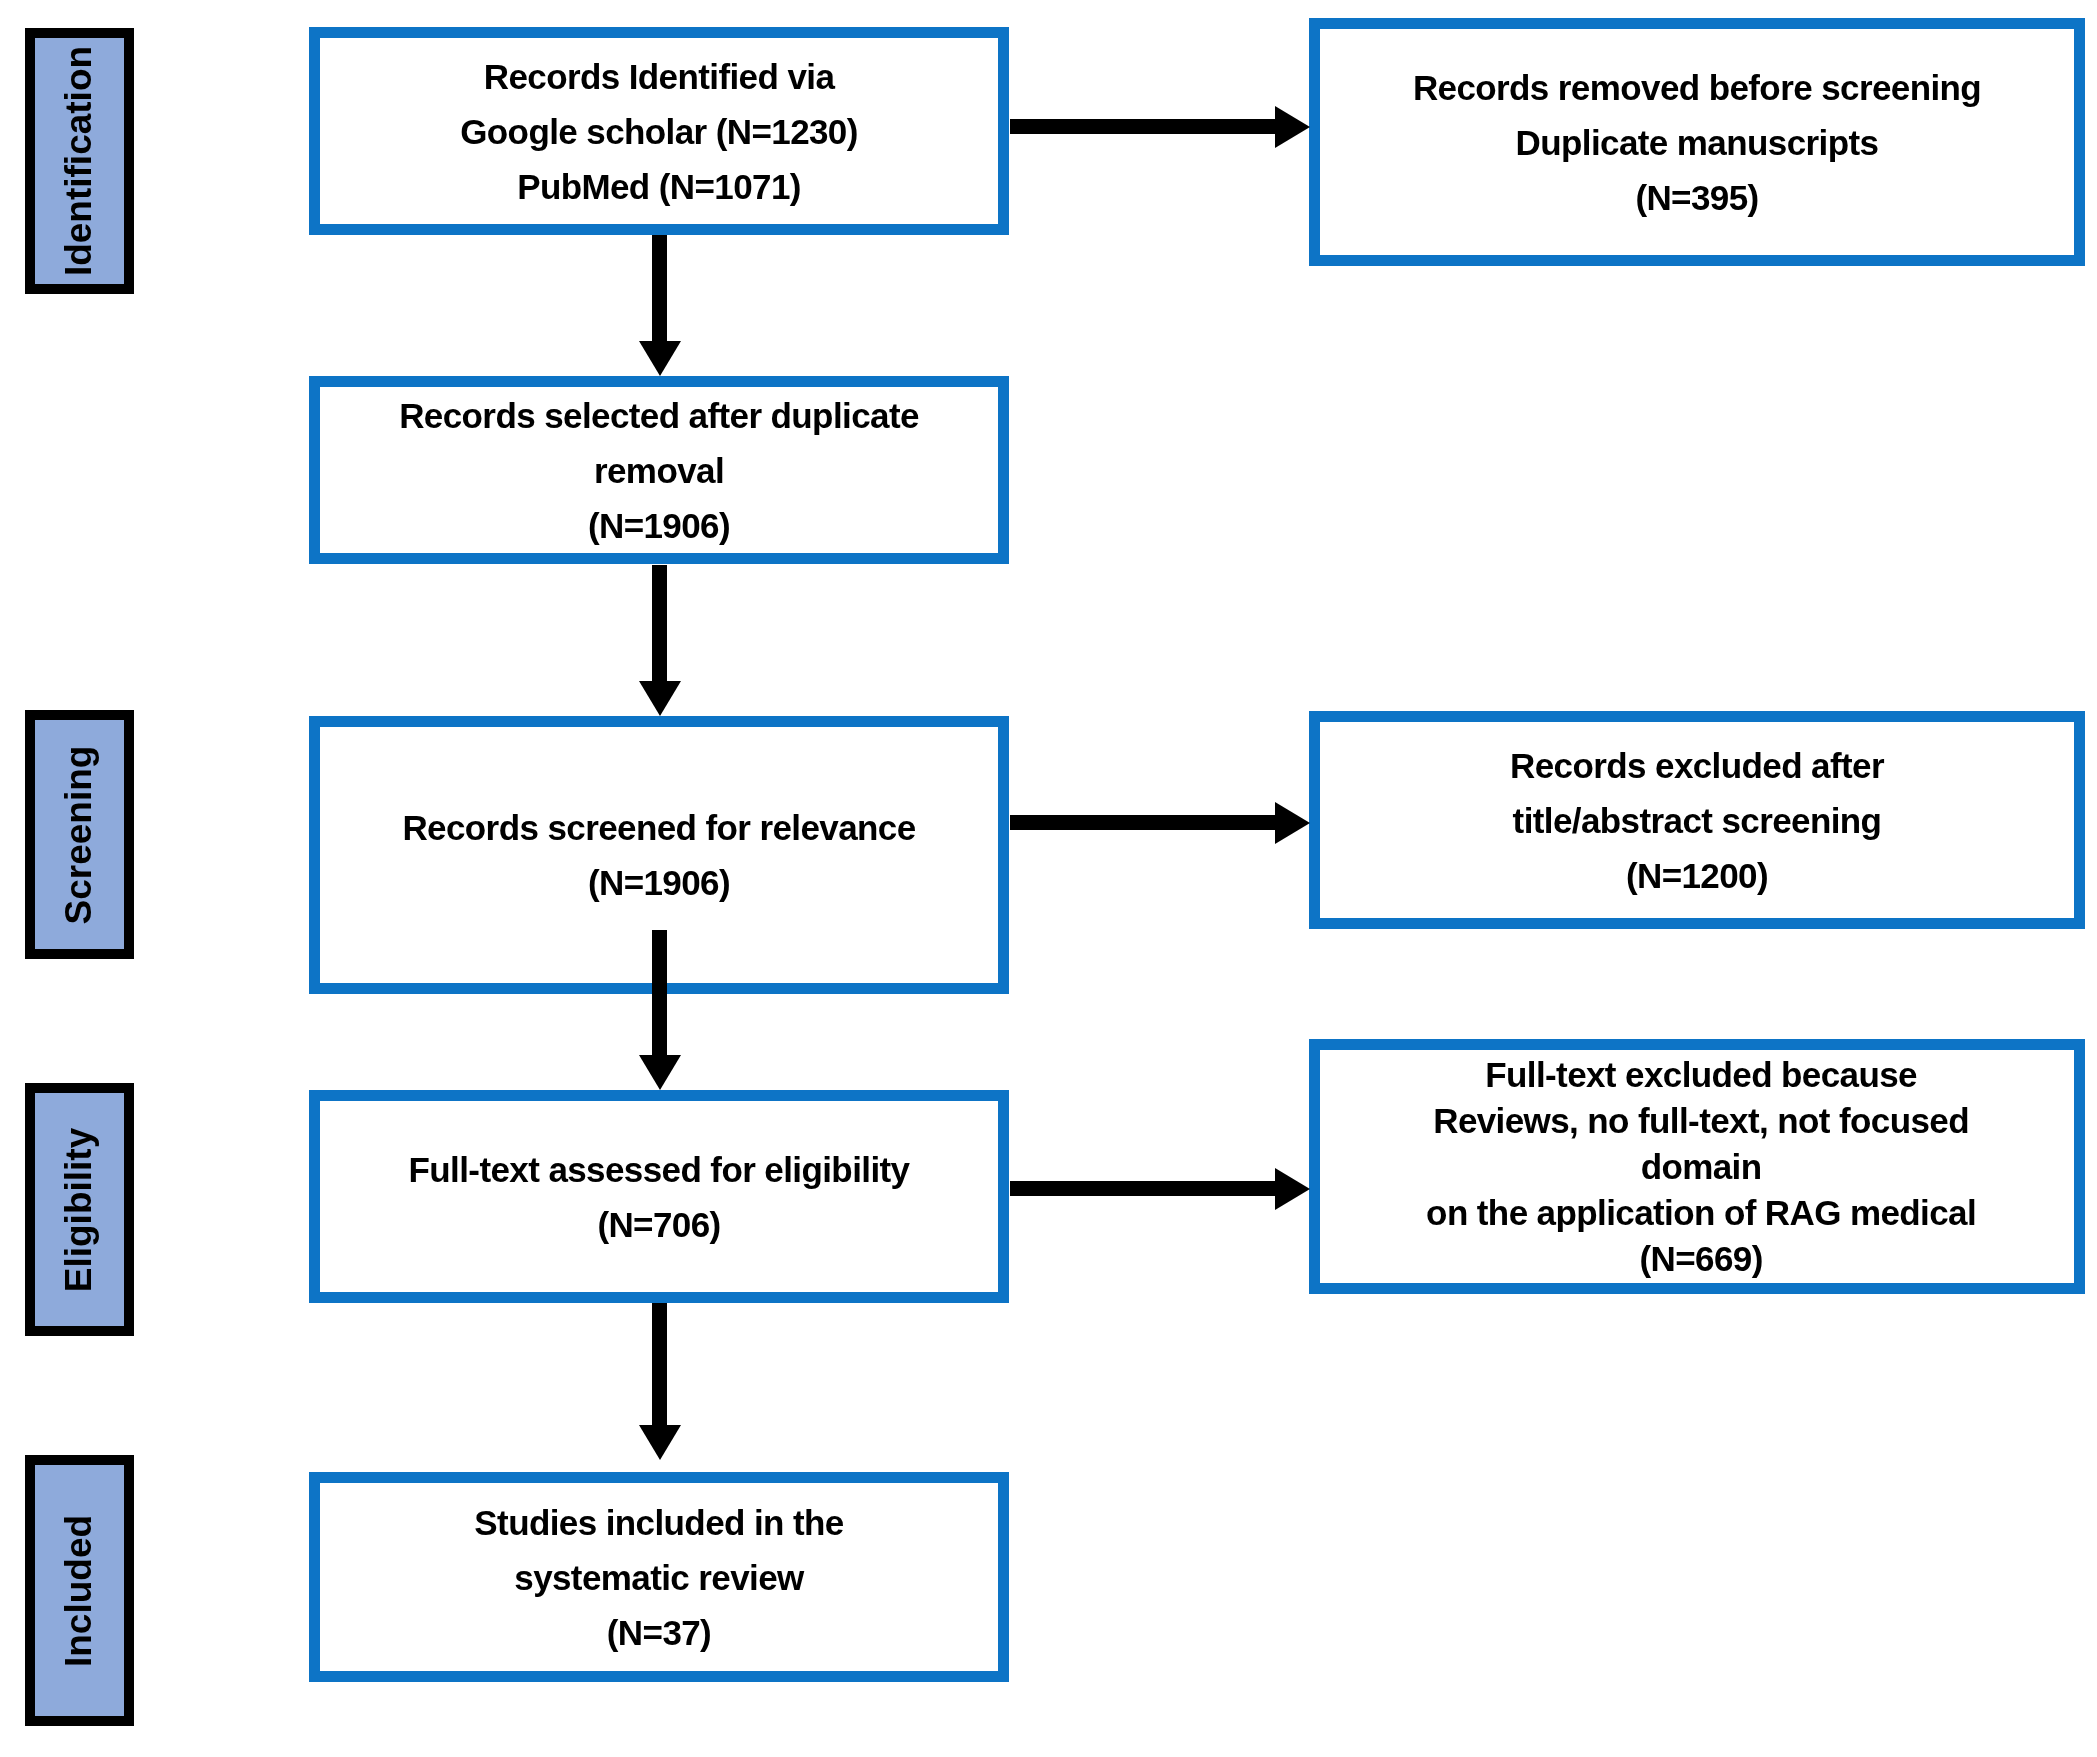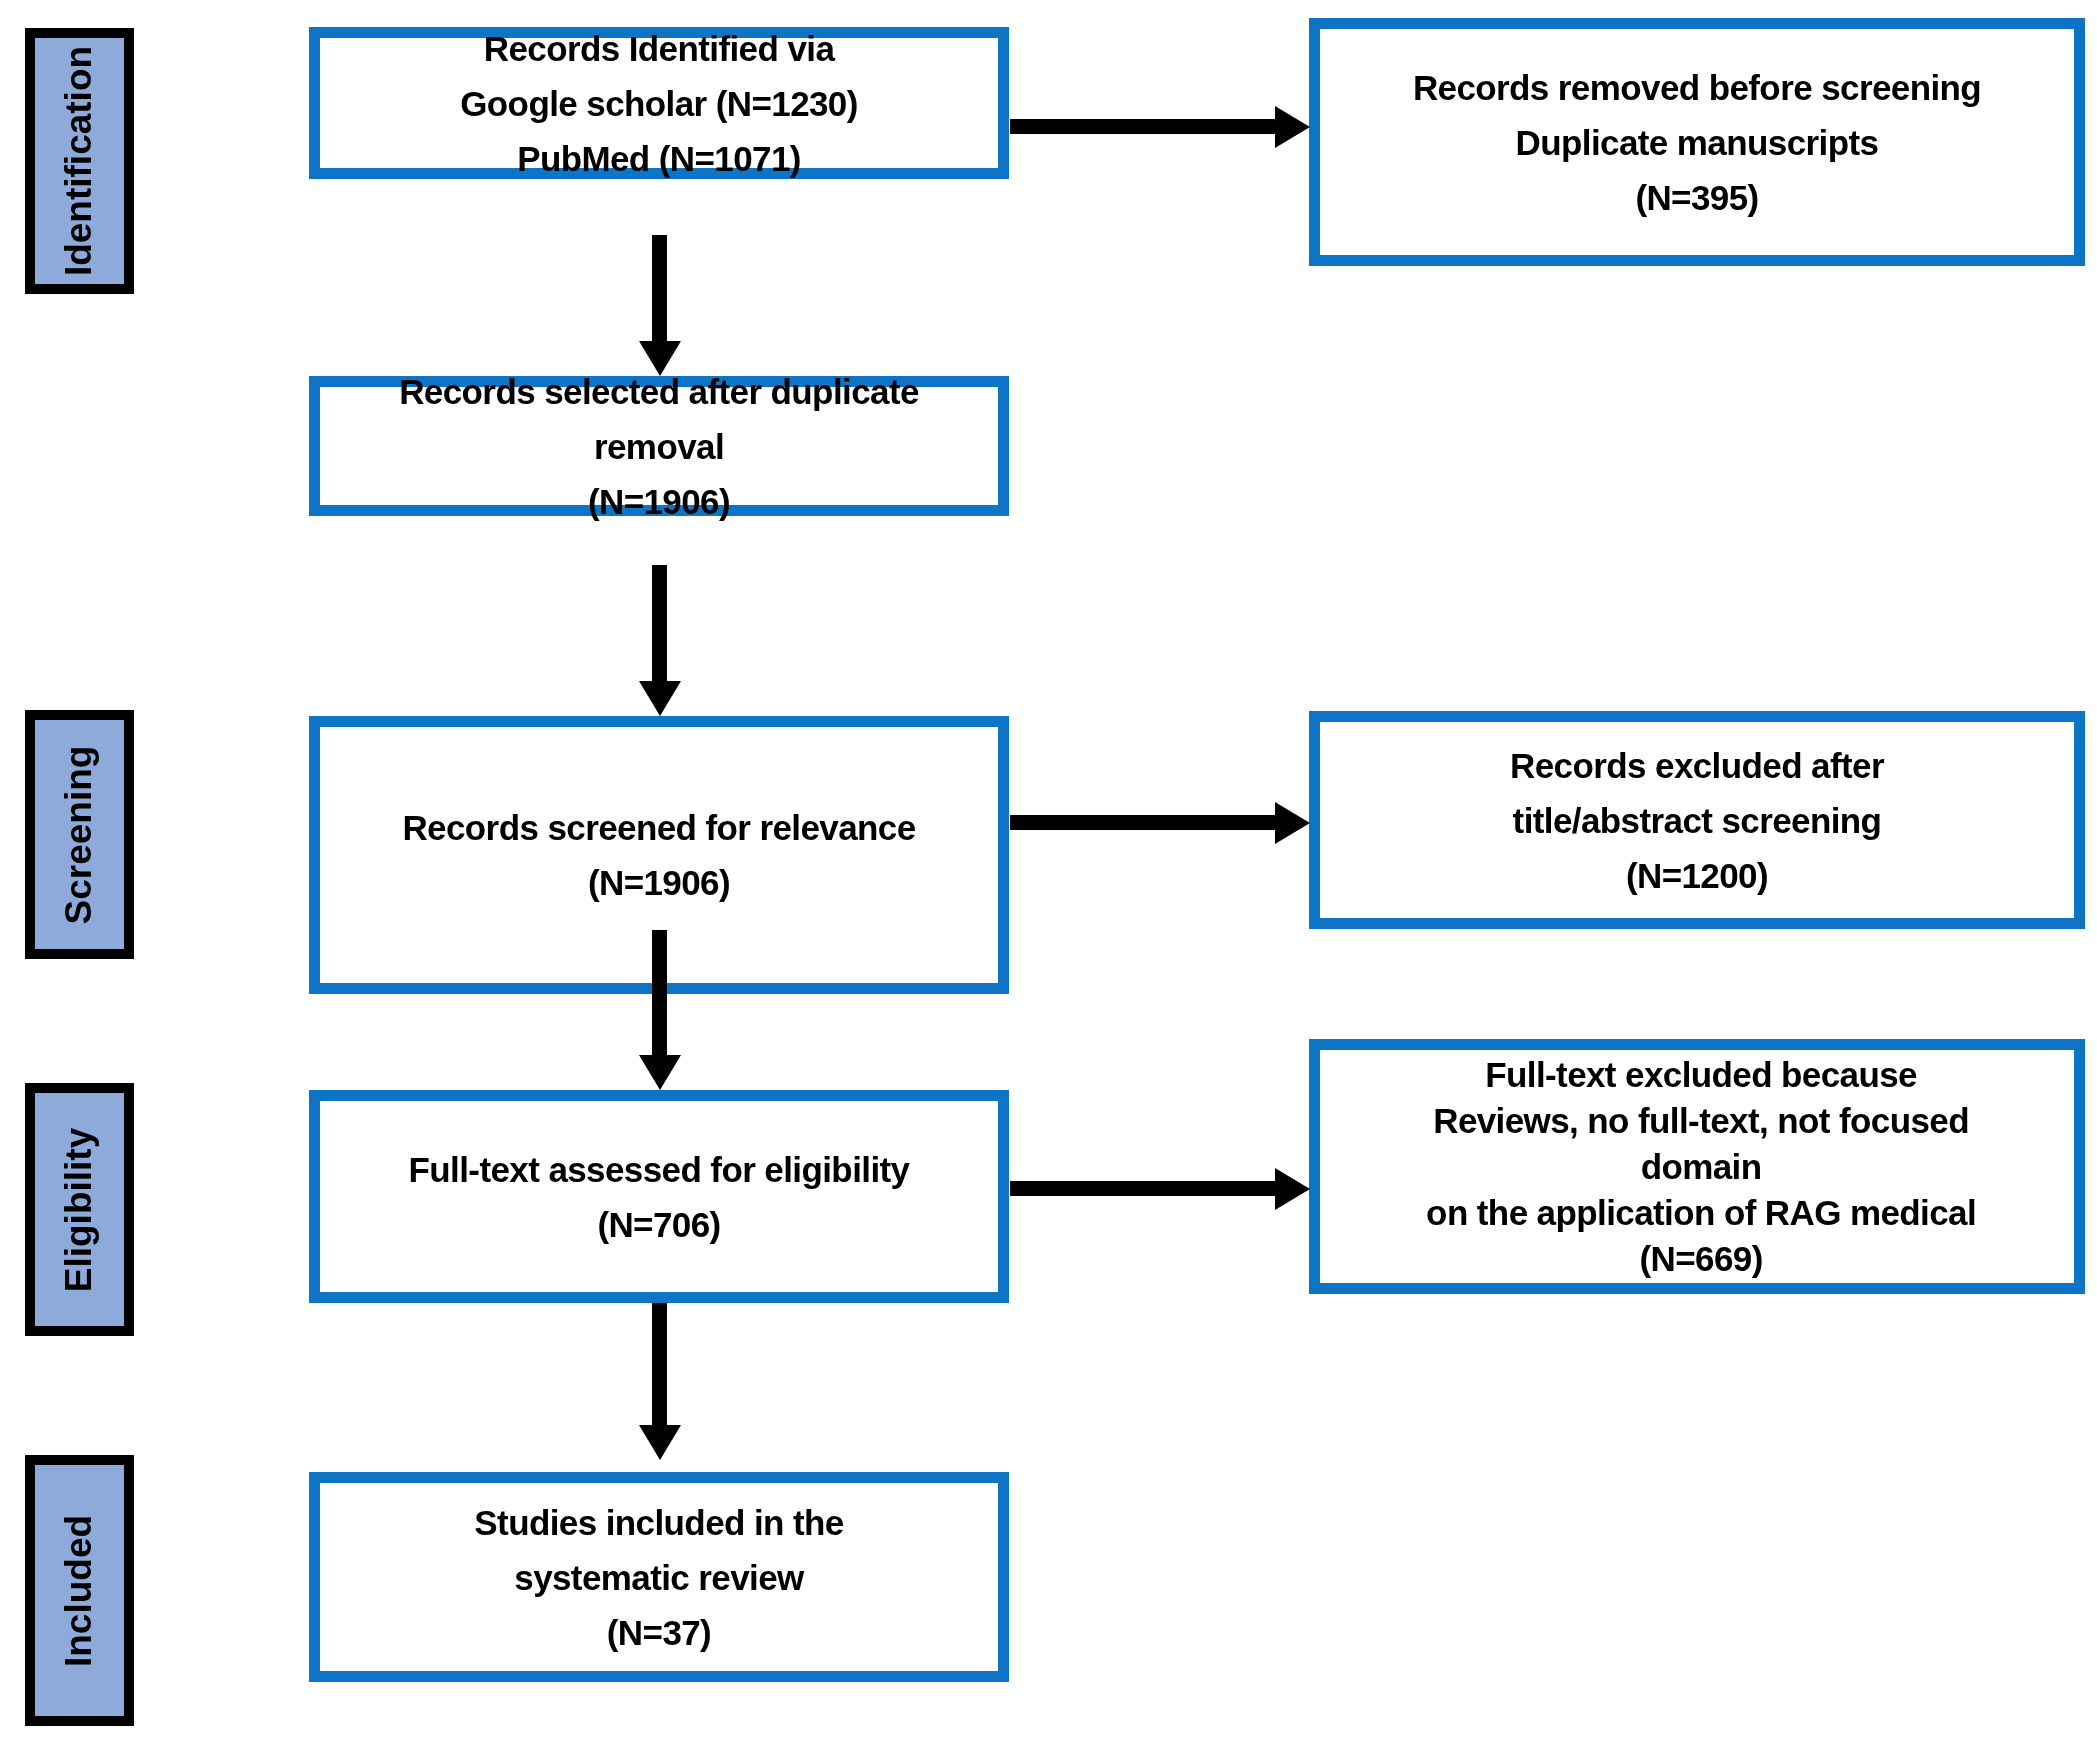--- a/index.html
+++ b/index.html
@@ -29,22 +29,22 @@
     text-align:center;
     font-weight:bold;
     font-size:35px;
     line-height:55px;
     letter-spacing:-0.6px;
     padding:3.4px 7.8px;
   }
   .box.tight{line-height:46px;padding-left:16px;}
   
   .m{left:309px;width:700px;}
-  #m0{top:27px;height:152px;}
-  #m1{top:376px;height:140px;}
+  #m0{top:27px;height:208px;}
+  #m1{top:376px;height:188px;}
   #m2{top:716px;height:278px;}
   #m3{top:1090px;height:213px;}
   #m4{top:1472px;height:210px;}
   
   .r{left:1309px;width:776px;}
   #r0{top:18px;height:248px;}
   #r1{top:711px;height:218px;}
   #r2{top:1039px;height:255px;}
   
   .stage-label{

